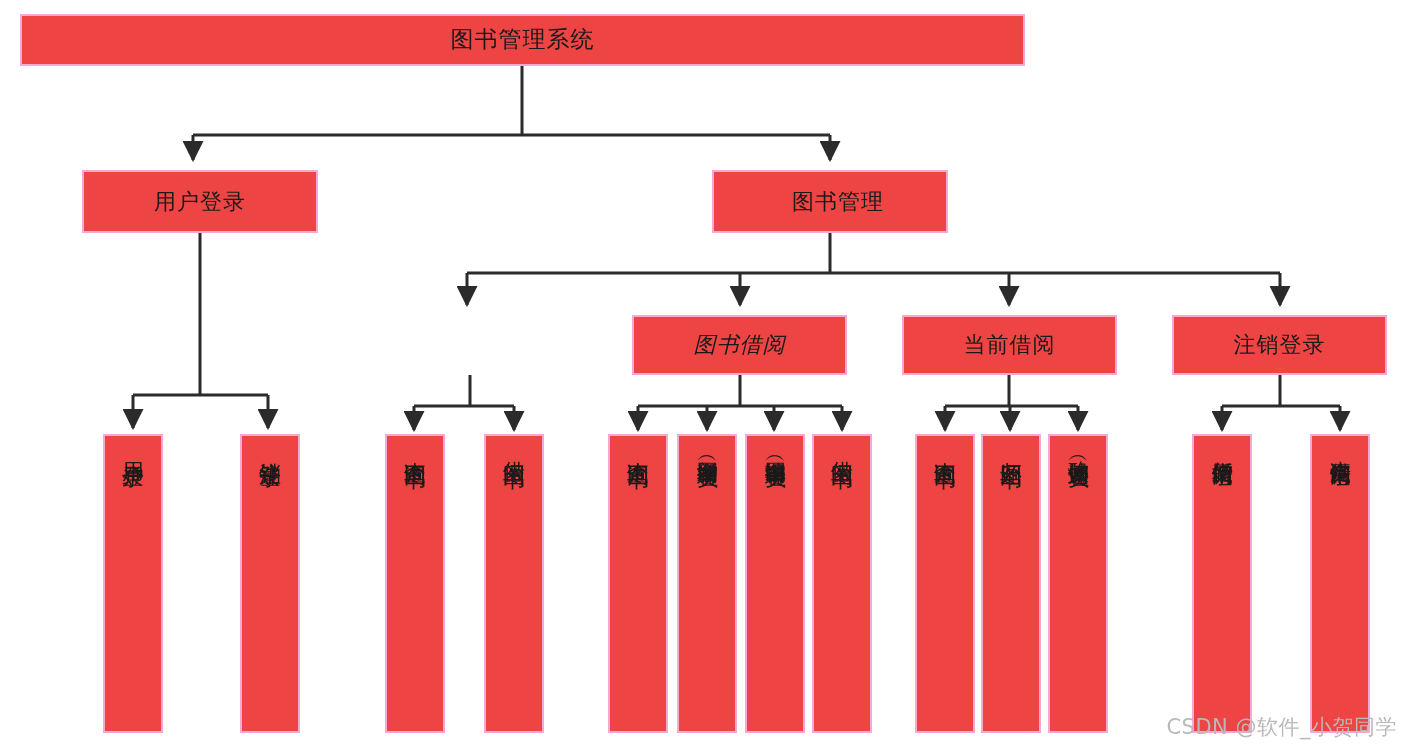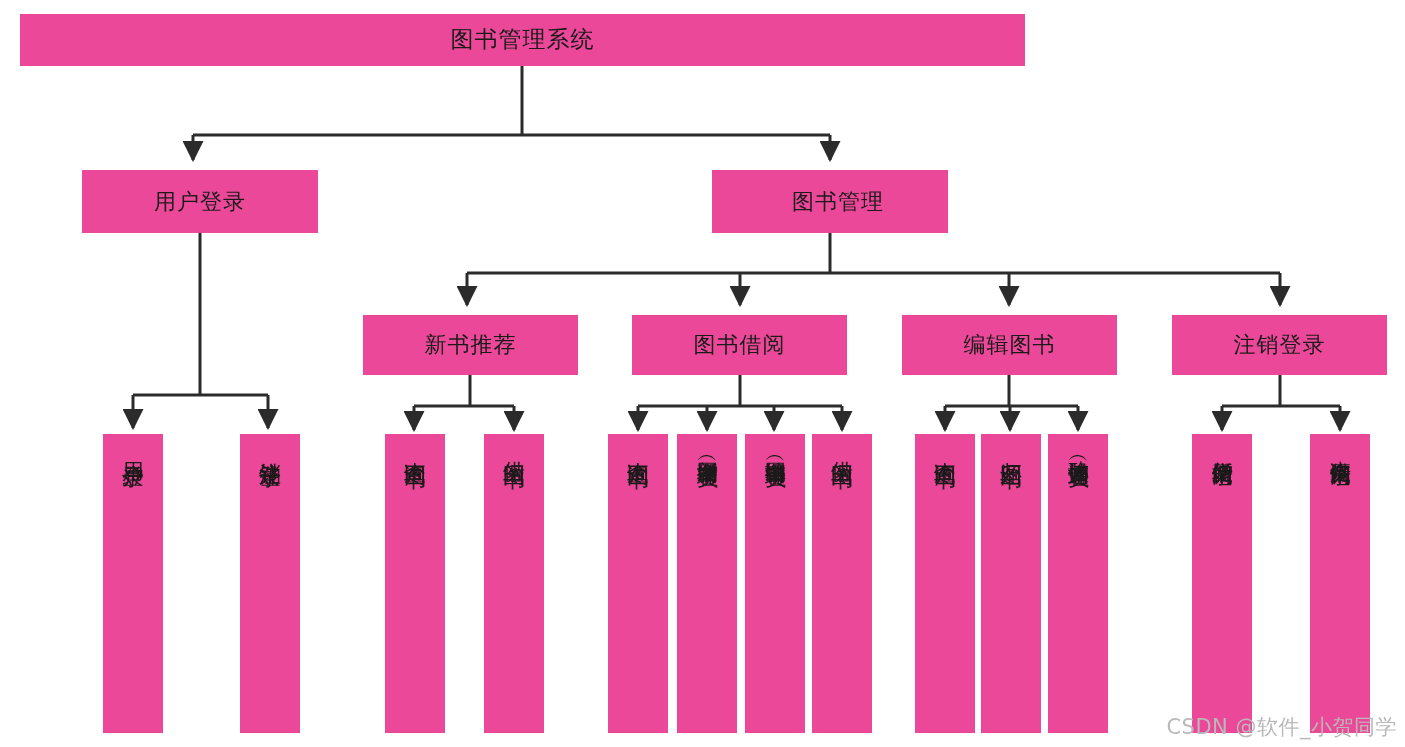--- a/index.html
+++ b/index.html
@@ -20,22 +20,22 @@
   #edges {
     position: absolute;
     left: 0;
     top: 0;
     width: 1405px;
     height: 747px;
   }
   .node {
     position: absolute;
     box-sizing: border-box;
-    border: 2px solid #ec4899;
-    background: #ec4899;
+    border: 2px solid #f9a8d4;
+    background: #ef4444;
     display: flex;
     align-items: center;
     justify-content: center;
     color: #1a1a1a;
     z-index: 2;
   }
   .node .label {
     display: block;
     text-align: center;
     line-height: 1.18;
@@ -135,30 +135,27 @@
   </div>
 
   <div class="node horiz" style="left:82px; top:170px; width:236px; height:63px;">
     <span class="label">用户登录</span>
   </div>
 
   <div class="node horiz" style="left:712px; top:170px; width:236px; height:63px;padding-left:16px;">
     <span class="label">图书管理</span>
   </div>
 
-  <div class="node horiz" style="left:363px; top:315px; width:215px; height:60px;">
-    <span class="label">新书推荐</span>
-  </div>
-
-  <div class="node horiz" style="left:632px; top:315px; width:215px; height:60px;">
+
+  <div class="node horiz" style="left:632px; top:315px; width:215px; height:60px;font-style:italic;">
     <span class="label">图书借阅</span>
   </div>
 
   <div class="node horiz" style="left:902px; top:315px; width:215px; height:60px;">
-    <span class="label">编辑图书</span>
+    <span class="label">当前借阅</span>
   </div>
 
   <div class="node horiz" style="left:1172px; top:315px; width:215px; height:60px;">
     <span class="label">注销登录</span>
   </div>
 
   <div class="node vert" style="left:103px; top:434px; width:60px; height:299px;">
     <span class="label">用户登录</span>
   </div>
 

